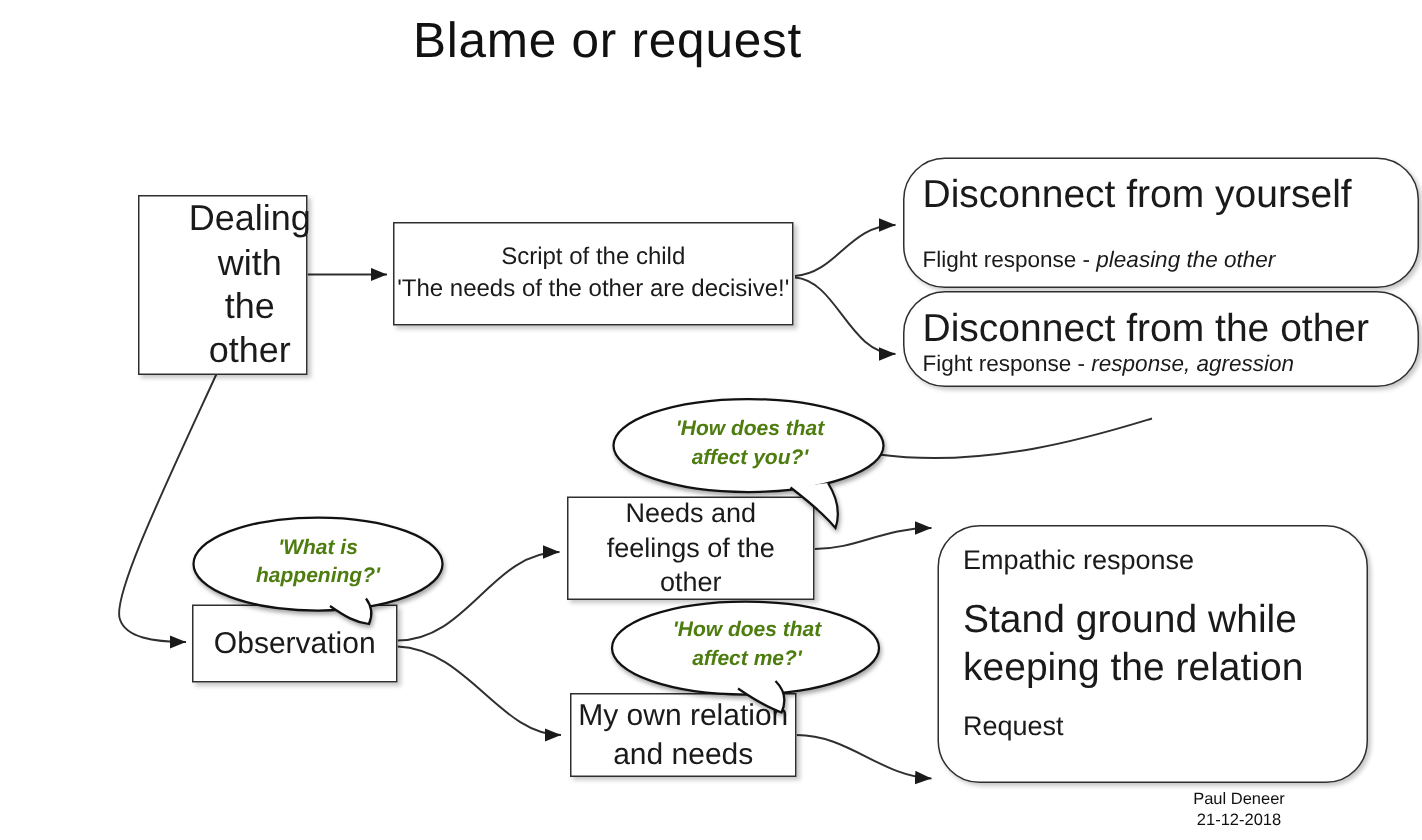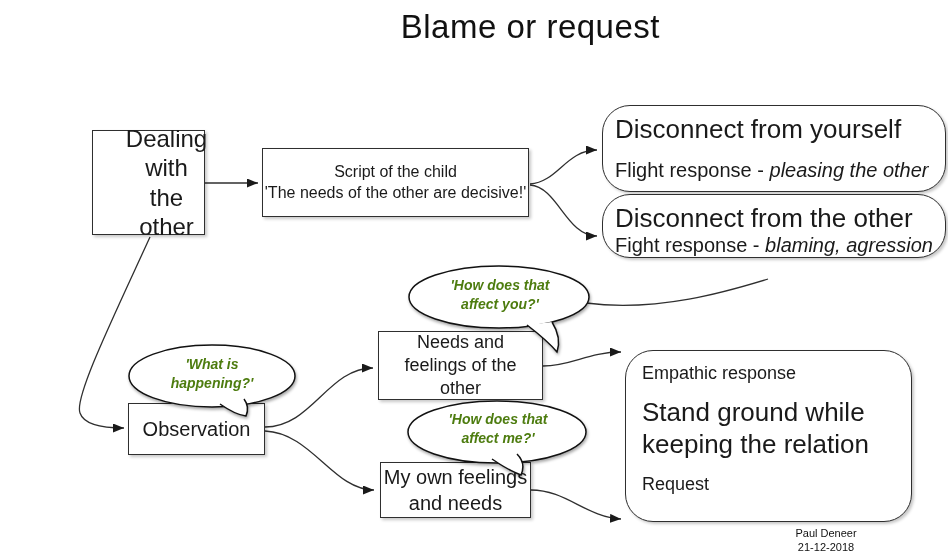--- a/index.html
+++ b/index.html
@@ -2,38 +2,38 @@
 <html><head>
 <meta charset="utf-8">
 <style>
   html,body{margin:0;padding:0;background:#fff;}
   #canvas{
     position:relative;width:948px;height:560px;background:#ffffff;overflow:hidden;
     font-family:"Liberation Sans", sans-serif;color:#1a1a1a;
   }
   .abs{position:absolute;}
   #title{
-    left:150px;top:8px;width:510px;text-align:right;
+    left:150px;top:8px;width:510px;text-align:center;
     font-size:33px;letter-spacing:0.5px;color:#111;
   }
   svg.layer{position:absolute;left:0;top:0;pointer-events:none;}
   #connectors{z-index:1;}
   .node{
     position:absolute;background:#fff;border:1.5px solid #2f2f2f;
     box-shadow:2px 2px 3px rgba(0,0,0,0.22);
     display:flex;align-items:center;justify-content:center;
     text-align:center;z-index:2;box-sizing:border-box;
   }
-  #node-dealing{left:92px;top:130px;width:113px;height:105px;font-size:24px;line-height:1.22;padding-left:36px;}
+  #node-dealing{left:92px;top:130px;width:113px;height:120px;font-size:24px;line-height:1.22;padding-left:36px;}
   #node-script{left:262px;top:148px;width:267px;height:69px;font-size:16px;line-height:1.3;}
   .bignode{flex-direction:column;align-items:flex-start;justify-content:space-between;text-align:left;border-radius:28px;}
   #node-disc-self{left:602px;top:105px;width:344px;height:87px;padding:8px 12px 9px;}
   #node-disc-other{left:602px;top:194px;width:344px;height:64px;padding:8px 12px 9px;}
   .bignode .bigtitle{font-size:26px;}
-  .bignode .subtitle{font-size:20px;}
+  .bignode .subtitle{font-size:15px;}
   .subtitle .it{font-style:italic;}
   #node-needs{left:378px;top:331px;width:165px;height:69px;font-size:18px;line-height:1.28;padding:0 16px;}
   #node-observation{left:128px;top:403px;width:137px;height:52px;font-size:20px;}
   #node-myown{left:380px;top:462px;width:151px;height:56px;font-size:20px;line-height:1.3;}
   #node-empathic{left:625px;top:350px;width:287px;height:172px;padding:12px 16px 26px;}
   #node-empathic .label-top,#node-empathic .label-bottom{font-size:18px;}
   #node-empathic .main{font-size:26px;line-height:1.22;}
   #bubble-shapes{z-index:3;}
   .bubble-text{
     position:absolute;z-index:4;font-size:14px;font-weight:bold;font-style:italic;
@@ -84,33 +84,33 @@
     </span>
   </div>
 
   <div class="node bignode" id="node-disc-self">
     <div class="bigtitle">Disconnect from yourself</div>
     <div class="subtitle"><span>Flight response - </span><span class="it">pleasing the other</span></div>
   </div>
 
   <div class="node bignode" id="node-disc-other">
     <div class="bigtitle">Disconnect from the other</div>
-    <div class="subtitle"><span>Fight response - </span><span class="it">blaming, agression</span></div>
+    <div class="subtitle"><span>Fight response - </span><span class="it">response, agression</span></div>
   </div>
 
   <div class="node" id="node-needs">
     <span>Needs and feelings of the other</span>
   </div>
 
   <div class="node" id="node-observation">
     <span>Observation</span>
   </div>
 
   <div class="node" id="node-myown">
-    <span>My own feelings and needs</span>
+    <span>My own relation and needs</span>
   </div>
 
   <div class="node bignode" id="node-empathic">
     <div class="label-top">Empathic response</div>
     <div class="main">Stand ground while keeping the relation</div>
     <div class="label-bottom">Request</div>
   </div>
 
   <svg id="bubble-shapes" class="layer" width="948" height="560" viewBox="0 0 948 560">
     <g stroke="#111" stroke-width="1.5" style="filter: drop-shadow(1.5px 2px 1.5px rgba(0,0,0,0.35));">

